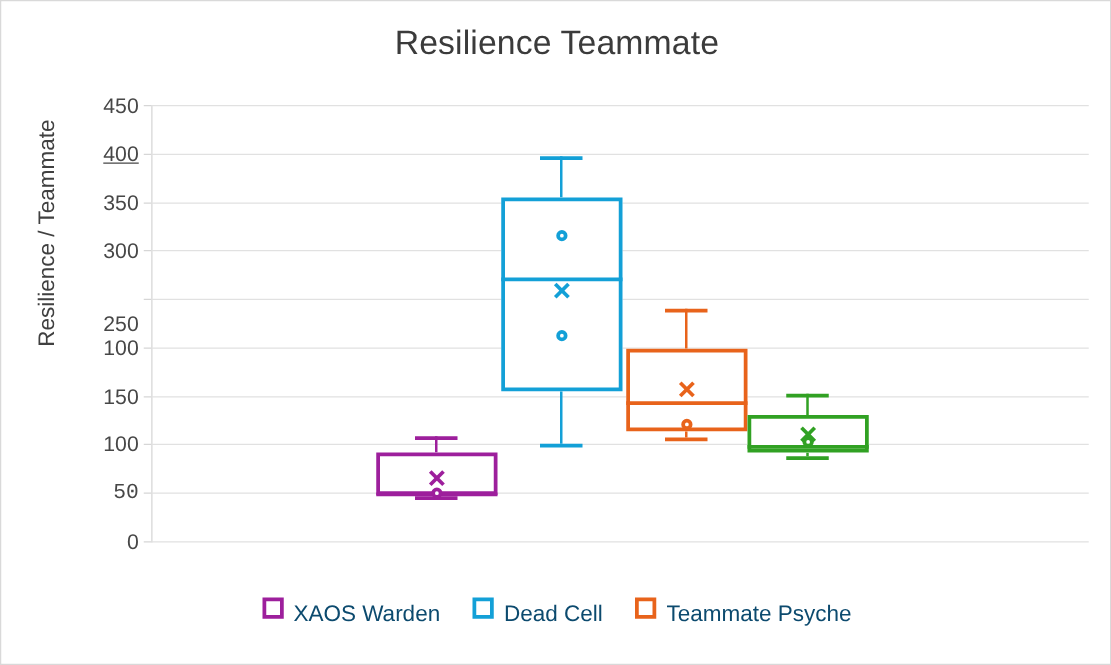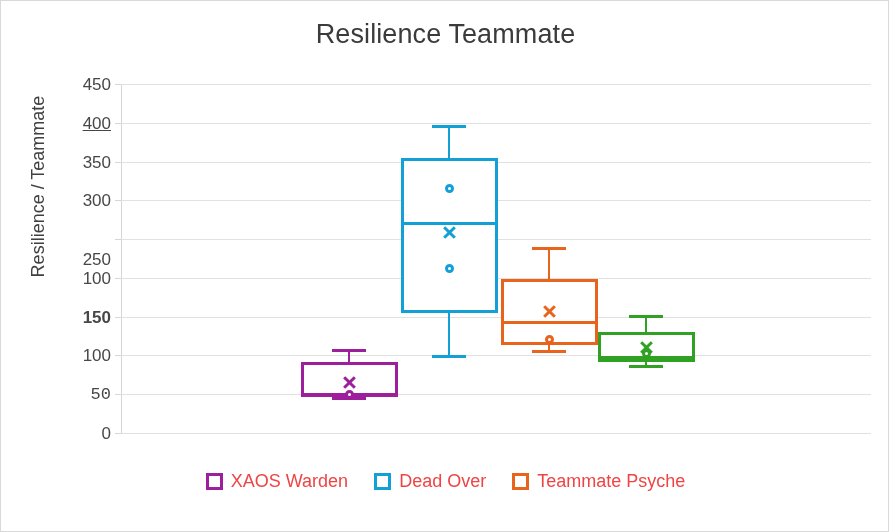--- a/index.html
+++ b/index.html
@@ -152,43 +152,44 @@
   .legend-swatch {
     width: 17px;
     height: 17px;
     background: #ffffff;
     box-sizing: border-box;
     border-style: solid;
     border-width: 3px;
   }
   .legend-label {
     font-size: 18px;
-    color: #ef4444;
+    color: #0c4a6e;
     white-space: nowrap;
+    margin-top: 10px;
   }
 </style>
 </head>
 <body>
 
 <div id="chart-card">
 
   <div id="chart-title">Resilience Teammate</div>
 
   <div id="y-axis-title">Resilience / Teammate</div>
 
   <div class="axis-line-left"></div>
 
   <div id="y-tick-labels">
       <div class="tick-label" style="top: 75px;">450</div>
       <div class="tick-label" style="top: 113.778px; text-decoration: underline;">400</div>
       <div class="tick-label" style="top: 152.556px;">350</div>
       <div class="tick-label" style="top: 191.333px;">300</div>
       <div class="tick-label" style="top: 230.111px; margin-top: 20px;">250</div>
       <div class="tick-label" style="top: 268.889px;">100</div>
-      <div class="tick-label" style="top: 307.667px; font-weight: bold;">150</div>
+      <div class="tick-label" style="top: 307.667px;">150</div>
       <div class="tick-label" style="top: 346.444px; text-align: right;">100</div>
       <div class="tick-label" style="top: 385.222px; font-family: Liberation Mono, monospace;">50</div>
       <div class="tick-label" style="top: 424px;">0</div>
     </div>
 
   <div id="plot-area">
     <div id="gridlines">
         <div class="gridline" style="top: 0px;"></div>
         <div class="gridline" style="top: 38.7778px;"></div>
         <div class="gridline" style="top: 77.5556px;"></div>
@@ -245,21 +246,21 @@
       </div>
   </div>
 
   <div id="legend">
       <div class="legend-item">
         <span class="legend-swatch" style="border-color: rgb(157, 31, 156);"></span>
         <span class="legend-label">XAOS Warden</span>
       </div>
       <div class="legend-item">
         <span class="legend-swatch" style="border-color: rgb(19, 160, 215);"></span>
-        <span class="legend-label">Dead Over</span>
+        <span class="legend-label">Dead Cell</span>
       </div>
       <div class="legend-item">
         <span class="legend-swatch" style="border-color: rgb(232, 99, 27);"></span>
         <span class="legend-label">Teammate Psyche</span>
       </div>
     </div>
 
 <div class="tick-mark" style="top: 83px;"></div>
     <div class="tick-mark" style="top: 121.778px;"></div>
     <div class="tick-mark" style="top: 160.556px;"></div>

